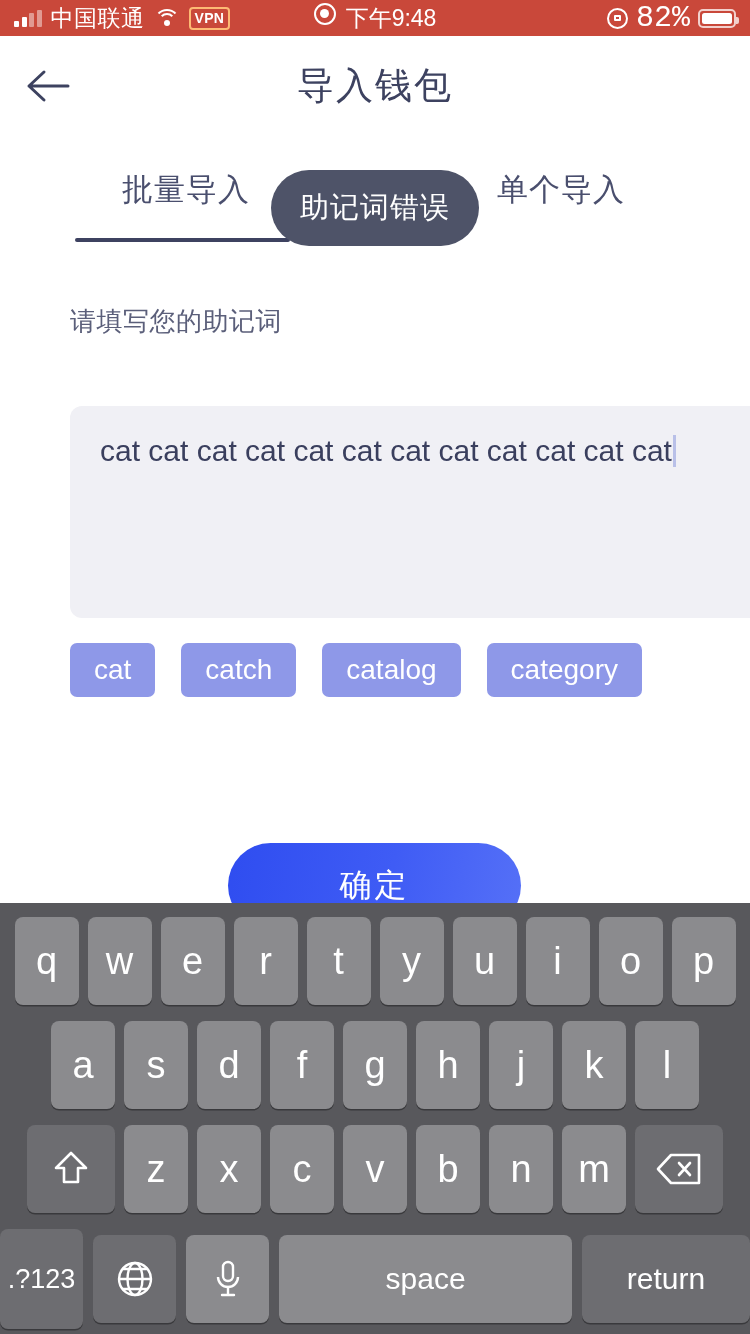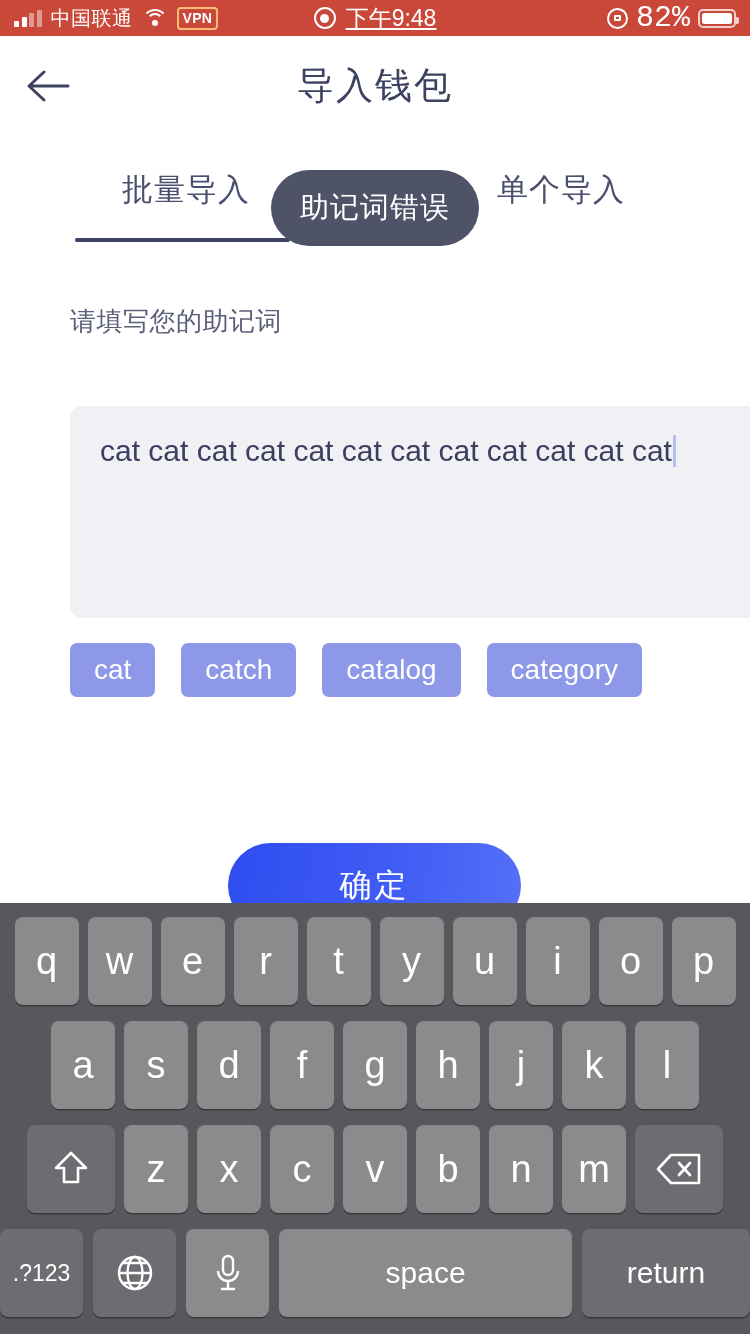--- a/index.html
+++ b/index.html
@@ -18,31 +18,31 @@
   
   .status-bar {
     position: absolute; top: 0; left: 0;
     width: 750px; height: 36px;
     background: #c9483a;
     display: flex; align-items: center;
     color: #ffffff;
     font-size: 22px;
   }
   .sb-left { display: flex; align-items: center; gap: 9px; padding-left: 14px; flex: 1; }
-  .sb-center { display: flex; align-items: center; gap: 10px; justify-content: center; text-decoration: underline; }
+  .sb-center { display: flex; gap: 10px; justify-content: center; }
   .sb-right { display: flex; align-items: center; gap: 8px; justify-content: flex-end; flex: 1; padding-right: 14px; }
 
   .signal-bars { display: flex; align-items: flex-end; gap: 2.5px; height: 17px; }
   .signal-bars i { display: block; width: 5px; background: #ffffff; border-radius: 1px; }
   .signal-bars i:nth-child(1) { height: 6px; }
   .signal-bars i:nth-child(2) { height: 10px; }
   .signal-bars i:nth-child(3) { height: 14px; opacity: .45; }
   .signal-bars i:nth-child(4) { height: 17px; opacity: .45; }
 
-  .carrier { font-size: 20px; letter-spacing: .5px; font-family: Liberation Serif, serif; }
+  .carrier { font-size: 23px; letter-spacing: .5px; font-family: Liberation Serif, serif; }
 
   .wifi-icon { width: 26px; height: 19px; position: relative; }
   .wifi-icon span {
     position: absolute; left: 50%; transform: translateX(-50%);
     border: 2.6px solid #fff; border-bottom-color: transparent;
     border-left-color: transparent; border-right-color: transparent;
     border-radius: 50%;
   }
   .wifi-icon span:nth-child(1) { width: 26px; height: 26px; top: 0; }
   .wifi-icon span:nth-child(2) { width: 17px; height: 17px; top: 4px; }
@@ -177,21 +177,21 @@
     border-radius: 8px;
     display: flex; align-items: center; justify-content: center;
     font-size: 38px; font-weight: 300;
     box-shadow: 0 1.5px 0 rgba(0,0,0,.35);
     cursor: pointer;
   }
   .key.letter { width: 64px; height: 88px; }
   .key.dark { background: #6d6d71; }
   .key.shift { width: 88px; height: 88px; }
   .key.backspace { width: 88px; height: 88px; }
-  .key.numeric { width: 88px; height: 88px; font-size: 23px; }
+  .key.numeric { width: 88px; height: 100px; font-size: 27px; }
   .key.globe { width: 88px; height: 88px; }
   .key.mic { width: 88px; height: 88px; background: #8b8b8e; }
   .key.space { width: 310px; height: 88px; font-size: 30px; }
   .key.return { width: 178px; height: 88px; font-size: 30px; }
   .kb-row.r2 { padding-left: 0; }
   .svg-ico { display: block; }
 </style>
 </head>
 <body>
 

